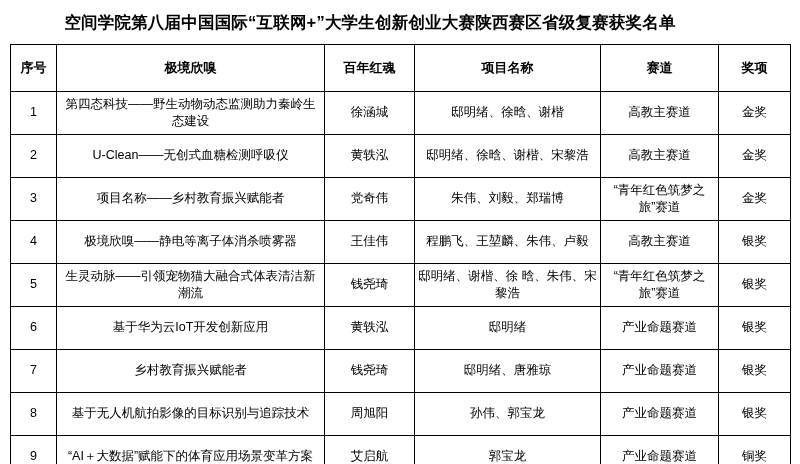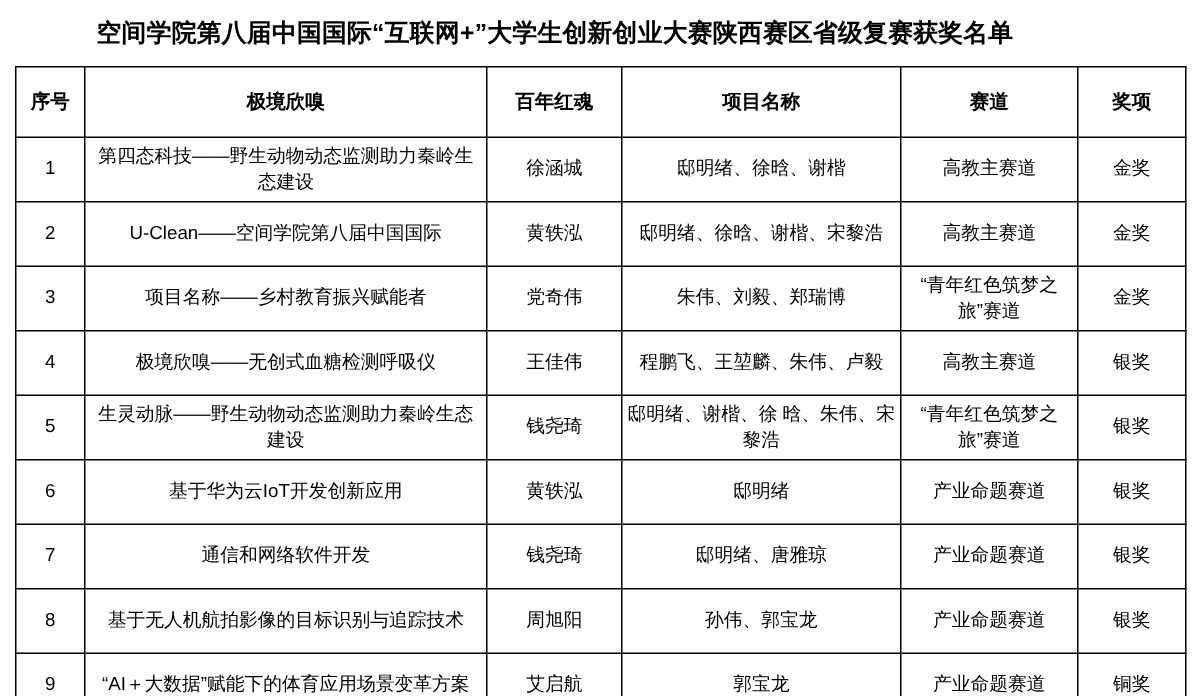--- a/index.html
+++ b/index.html
@@ -96,61 +96,61 @@
       <tr>
         <td class="cell-index">1</td>
         <td class="cell-project">第四态科技——野生动物动态监测助力秦岭生态建设</td>
         <td class="cell-leader">徐涵城</td>
         <td class="cell-teacher">邸明绪、徐晗、谢楷</td>
         <td class="cell-track">高教主赛道</td>
         <td class="cell-award">金奖</td>
       </tr>
       <tr>
         <td class="cell-index">2</td>
-        <td class="cell-project">U-Clean——空间学院第八届中国国际</td>
+        <td class="cell-project">U-Clean——无创式血糖检测呼吸仪</td>
         <td class="cell-leader">黄轶泓</td>
         <td class="cell-teacher">邸明绪、徐晗、谢楷、宋黎浩</td>
         <td class="cell-track">高教主赛道</td>
         <td class="cell-award">金奖</td>
       </tr>
       <tr>
         <td class="cell-index">3</td>
         <td class="cell-project">项目名称——乡村教育振兴赋能者</td>
         <td class="cell-leader">党奇伟</td>
         <td class="cell-teacher">朱伟、刘毅、郑瑞博</td>
         <td class="cell-track">“青年红色筑梦之旅”赛道</td>
         <td class="cell-award">金奖</td>
       </tr>
       <tr>
         <td class="cell-index">4</td>
-        <td class="cell-project">极境欣嗅——无创式血糖检测呼吸仪</td>
+        <td class="cell-project">极境欣嗅——静电等离子体消杀喷雾器</td>
         <td class="cell-leader">王佳伟</td>
         <td class="cell-teacher">程鹏飞、王堃麟、朱伟、卢毅</td>
         <td class="cell-track">高教主赛道</td>
         <td class="cell-award">银奖</td>
       </tr>
       <tr>
         <td class="cell-index">5</td>
-        <td class="cell-project">生灵动脉——野生动物动态监测助力秦岭生态建设</td>
+        <td class="cell-project">生灵动脉——引领宠物猫大融合式体表清洁新潮流</td>
         <td class="cell-leader">钱尧琦</td>
         <td class="cell-teacher">邸明绪、谢楷、徐 晗、朱伟、宋黎浩</td>
         <td class="cell-track">“青年红色筑梦之旅”赛道</td>
         <td class="cell-award">银奖</td>
       </tr>
       <tr>
         <td class="cell-index">6</td>
         <td class="cell-project">基于华为云IoT开发创新应用</td>
         <td class="cell-leader">黄轶泓</td>
         <td class="cell-teacher">邸明绪</td>
         <td class="cell-track">产业命题赛道</td>
         <td class="cell-award">银奖</td>
       </tr>
       <tr>
         <td class="cell-index">7</td>
-        <td class="cell-project">通信和网络软件开发</td>
+        <td class="cell-project">乡村教育振兴赋能者</td>
         <td class="cell-leader">钱尧琦</td>
         <td class="cell-teacher">邸明绪、唐雅琼</td>
         <td class="cell-track">产业命题赛道</td>
         <td class="cell-award">银奖</td>
       </tr>
       <tr>
         <td class="cell-index">8</td>
         <td class="cell-project">基于无人机航拍影像的目标识别与追踪技术</td>
         <td class="cell-leader">周旭阳</td>
         <td class="cell-teacher">孙伟、郭宝龙</td>

